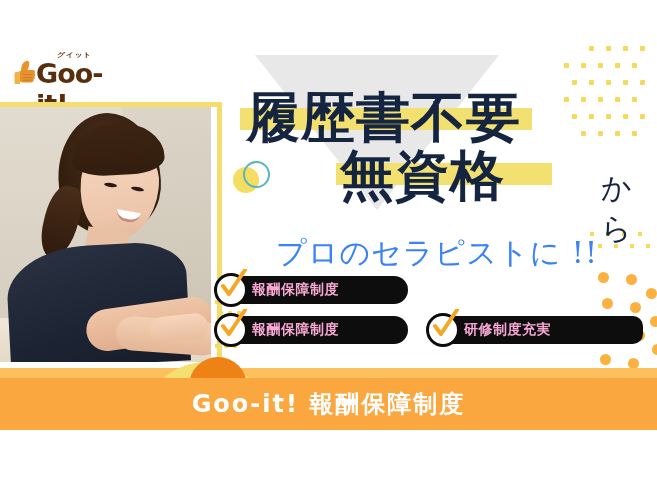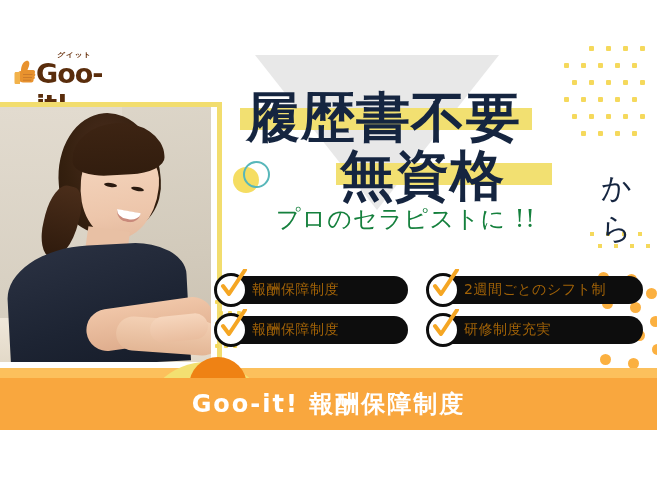--- a/index.html
+++ b/index.html
@@ -220,59 +220,59 @@
     letter-spacing:1px;
   }
   .hl1 { left:246px; top:82px; font-size:54px; }
   .hl2 { left:340px; top:140px; font-size:54px; }
   .hl-kara {
     position:absolute; left:553px; top:168px;
     font-family:"DejaVu Serif", serif;
     font-size:30px; color:#152540;margin-left:48px;
   }
   .hl3 {
-    position:absolute; left:276px; top:203px;
+    position:absolute; left:276px; top:233px;
     font-family:"DejaVu Serif", serif;
-    font-size:24px; color:#15803d; font-weight:500;
+    font-size:30px; color:#3b82f6; font-weight:500;
     letter-spacing:1px;
   }
 
   
   .badges {
     position:absolute; left:218px; top:276px;
     width:430px; height:78px;
   }
   .badge {
     position:absolute;
     height:28px;
     background:#0d0d0d;
     border-radius:14px;
     display:flex; align-items:center;
     padding-left:34px;
   }
   .badge-label {
-    color:#a16207; font-size:14px; font-weight:normal;
+    color:#f9a8d4; font-size:14px; font-weight:bold;
     font-family:"DejaVu Sans", sans-serif;
     letter-spacing:0.5px; white-space:nowrap;
   }
   .badge .chk {
     position:absolute; left:-4px; top:-3px;
     width:34px; height:34px;
   }
   .badge .chk .ring {
     position:absolute; inset:0;
     border:3px solid #0d0d0d; border-radius:50%;
     background:#ffffff;
   }
   .badge .chk svg { position:absolute; left:2px; top:-4px; }
 
   .b1 { left:0px;   top:0px;  width:190px; }
   .b2 { left:212px; top:0px;  width:213px; }
   .b3 { left:0px;   top:40px; width:190px; }
-  .b4 { left:212px; top:40px; width:213px; }
+  .b4 { left:212px; top:40px; width:213px;border-radius:10px; }
 
   
   .banner-shadow {
     position:absolute; left:0px; top:368px;
     width:657px; height:14px;
     background:#fcc05c;
   }
   .banner {
     position:absolute; left:0px; top:378px;
     width:657px; height:52px;
@@ -414,29 +414,20 @@
     <div class="badge b1">
       <span class="chk">
         <span class="ring"></span>
         <svg width="32" height="34" viewBox="0 0 32 34">
           <path d="M7 17 L13 25 L29 1" stroke="#f5a623" stroke-width="4" fill="none" stroke-linecap="round" stroke-linejoin="round"></path>
         </svg>
       </span>
       <span class="badge-label">報酬保障制度</span>
     </div>
 
-    <div class="badge b2">
-      <span class="chk">
-        <span class="ring"></span>
-        <svg width="32" height="34" viewBox="0 0 32 34">
-          <path d="M7 17 L13 25 L29 1" stroke="#f5a623" stroke-width="4" fill="none" stroke-linecap="round" stroke-linejoin="round"></path>
-        </svg>
-      </span>
-      <span class="badge-label">2週間ごとのシフト制</span>
-    </div>
 
     <div class="badge b3">
       <span class="chk">
         <span class="ring"></span>
         <svg width="32" height="34" viewBox="0 0 32 34">
           <path d="M7 17 L13 25 L29 1" stroke="#f5a623" stroke-width="4" fill="none" stroke-linecap="round" stroke-linejoin="round"></path>
         </svg>
       </span>
       <span class="badge-label">報酬保障制度</span>
     </div>

